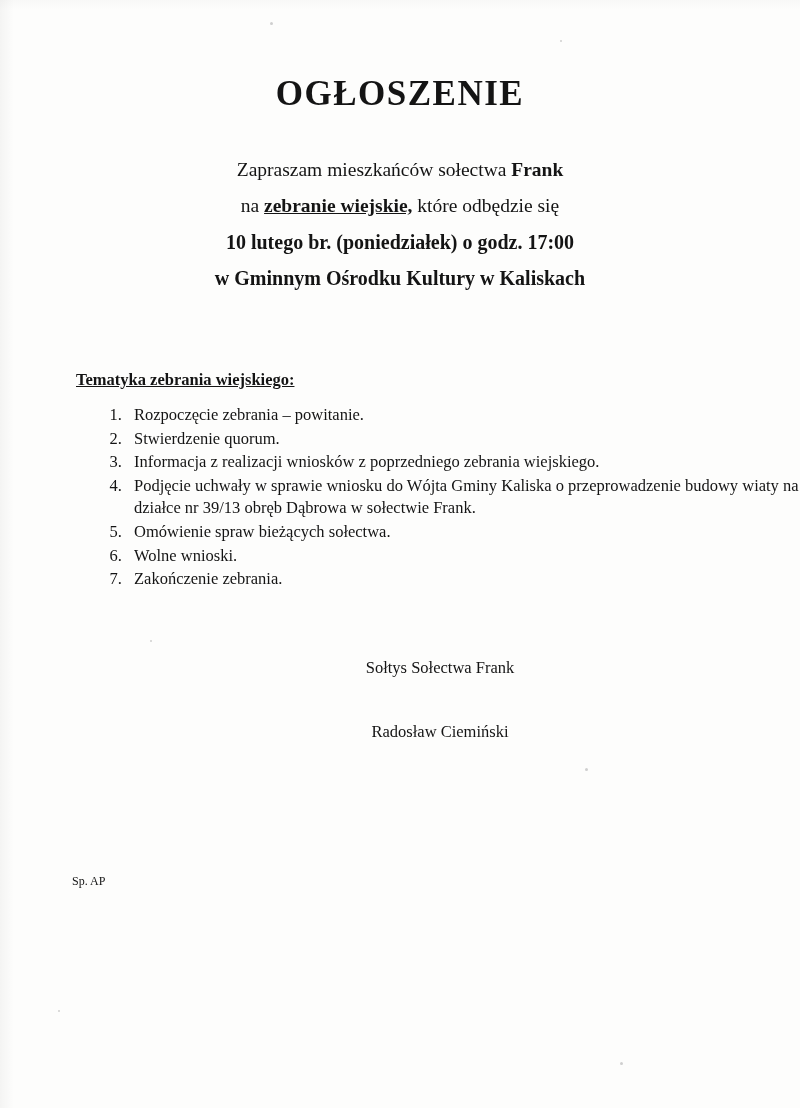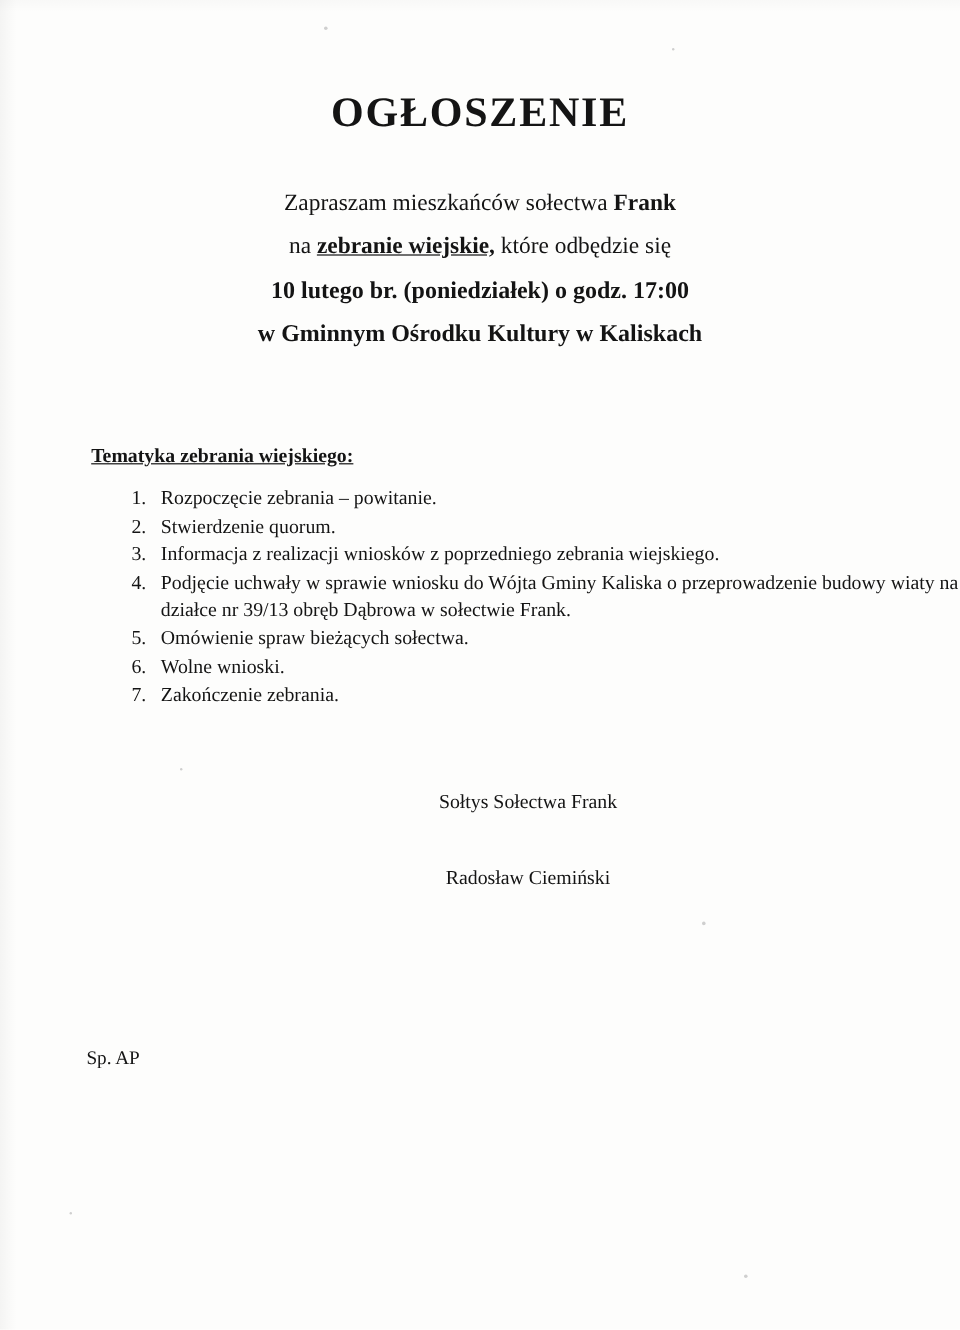--- a/index.html
+++ b/index.html
@@ -87,21 +87,21 @@
     margin-left: 80px;
   }
   .signature .name {
     margin-top: 43px;
     margin-left: 80px;
   }
   .footnote {
     position: absolute;
     left: 72px;
     top: 874px;
-    font-size: 16px;
+    font-size: 12px;
   }
   
   .speck {
     position: absolute;
     background: #cfcfcf;
     border-radius: 50%;
     pointer-events: none;
   }
 </style>
 </head>

